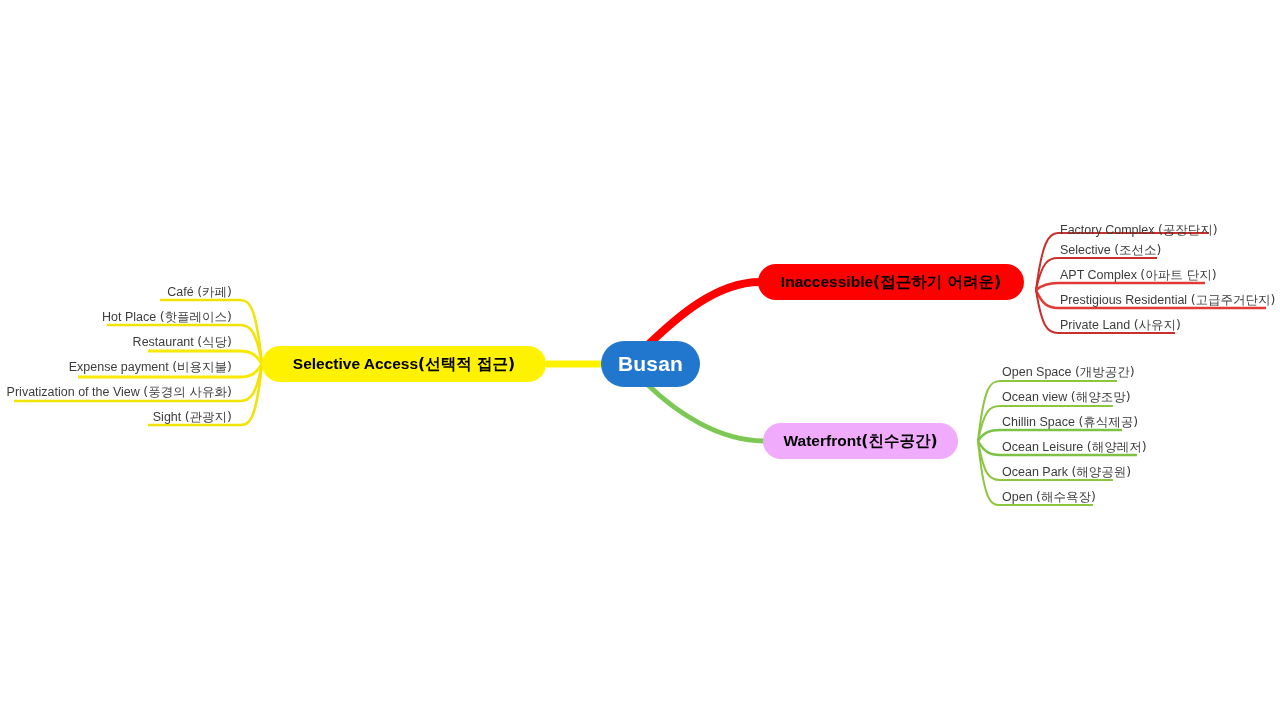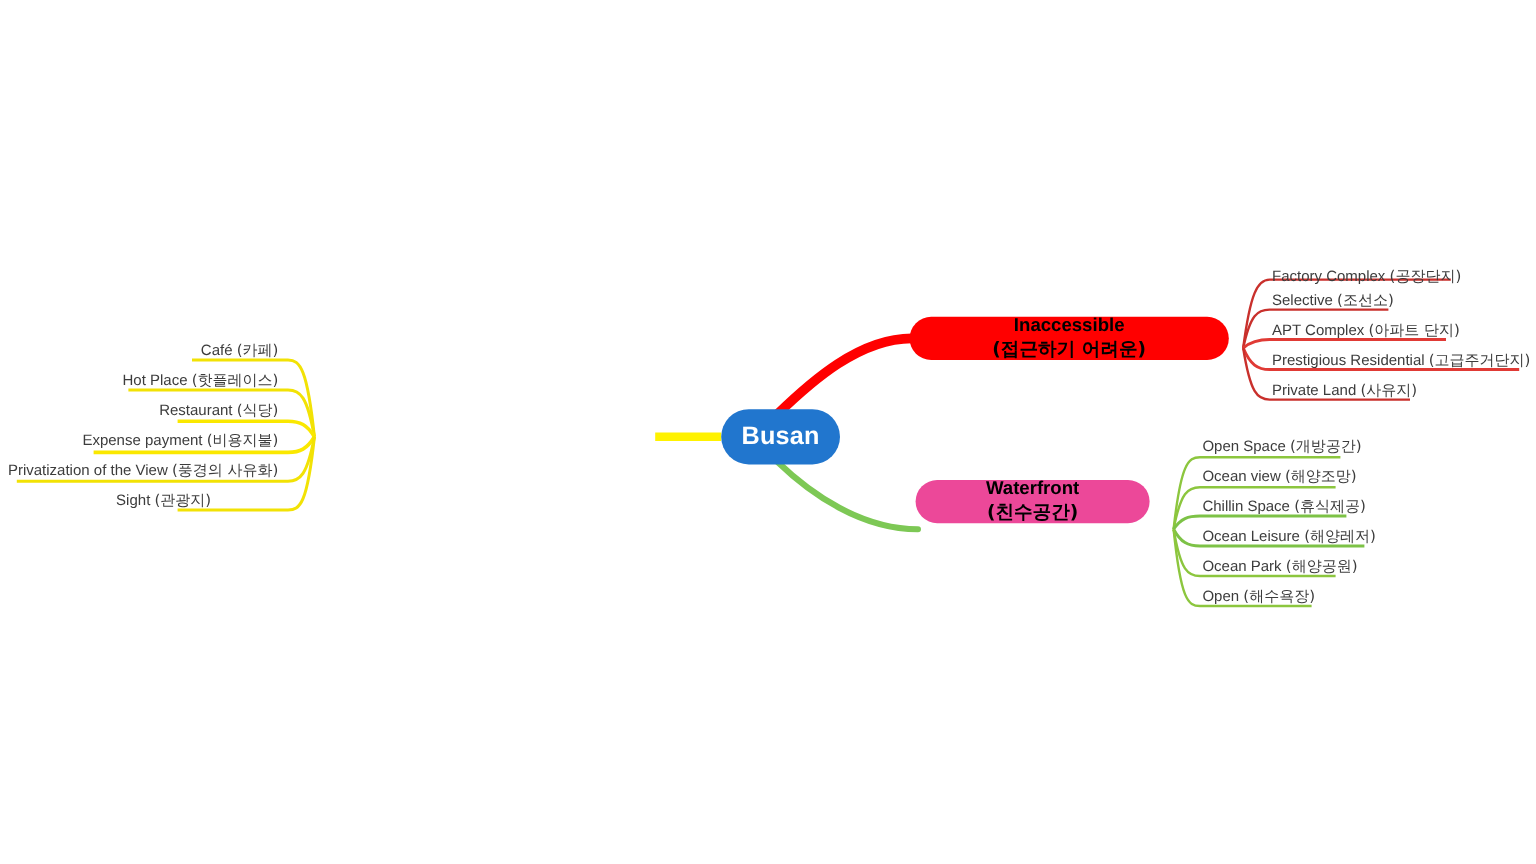--- a/index.html
+++ b/index.html
@@ -46,32 +46,31 @@
     left: 601px;
     top: 341px;
     width: 99px;
     height: 46px;
     justify-content: center;
   }
   .node-branch {
     border-radius: 22px;
     font-size: 15.5px;
     height: 36px;
-    flex-direction: column;
   }
   .node-inaccessible {
     background: #FF0000;
     left: 758px;
     top: 264px;
     width: 266px;
   }
   .node-waterfront {
-    background: #ec4899;
+    background: #f0abfc;
     left: 763px;
-    top: 400px;
+    top: 423px;
     width: 195px;
   }
   .node-selective {
     background: #FFF200;
     left: 262px;
     top: 346px;
     width: 284px;
   }
   .leaf {
     position: absolute;
@@ -132,20 +131,24 @@
   <div class="node node-branch node-inaccessible">
     <span>Inaccessible </span>
       <span class="korean">(접근하기 어려운)</span>
   </div>
 
   <div class="node node-branch node-waterfront">
     <span>Waterfront </span>
       <span class="korean">(친수공간)</span>
   </div>
 
+  <div class="node node-branch node-selective">
+    <span>Selective Access </span>
+      <span class="korean">(선택적 접근)</span>
+  </div>
 
   <div class="leaf leaf-right" style="left:1060px; top:222px;">
     <span>Factory Complex </span><span class="korean">(공장단지)</span>
   </div>
   <div class="leaf leaf-right" style="left:1060px; top:242px;">
     <span>Selective </span><span class="korean">(조선소)</span>
   </div>
   <div class="leaf leaf-right" style="left:1060px; top:267px;">
     <span>APT Complex </span><span class="korean">(아파트 단지)</span>
   </div>
@@ -183,17 +186,17 @@
   </div>
   <div class="leaf leaf-left" style="right:1048px; top:334px;">
     <span>Restaurant </span><span class="korean">(식당)</span>
   </div>
   <div class="leaf leaf-left" style="right:1048px; top:359px;">
     <span>Expense payment </span><span class="korean">(비용지불)</span>
   </div>
   <div class="leaf leaf-left" style="right:1048px; top:384px;">
     <span>Privatization of the View </span><span class="korean">(풍경의 사유화)</span>
   </div>
-  <div class="leaf leaf-left" style="right:1104px; top:409px;">
+  <div class="leaf leaf-left" style="right:1048px; top:409px;">
     <span>Sight </span><span class="korean">(관광지)</span>
   </div>
 
 </div>
 
 </body></html>

